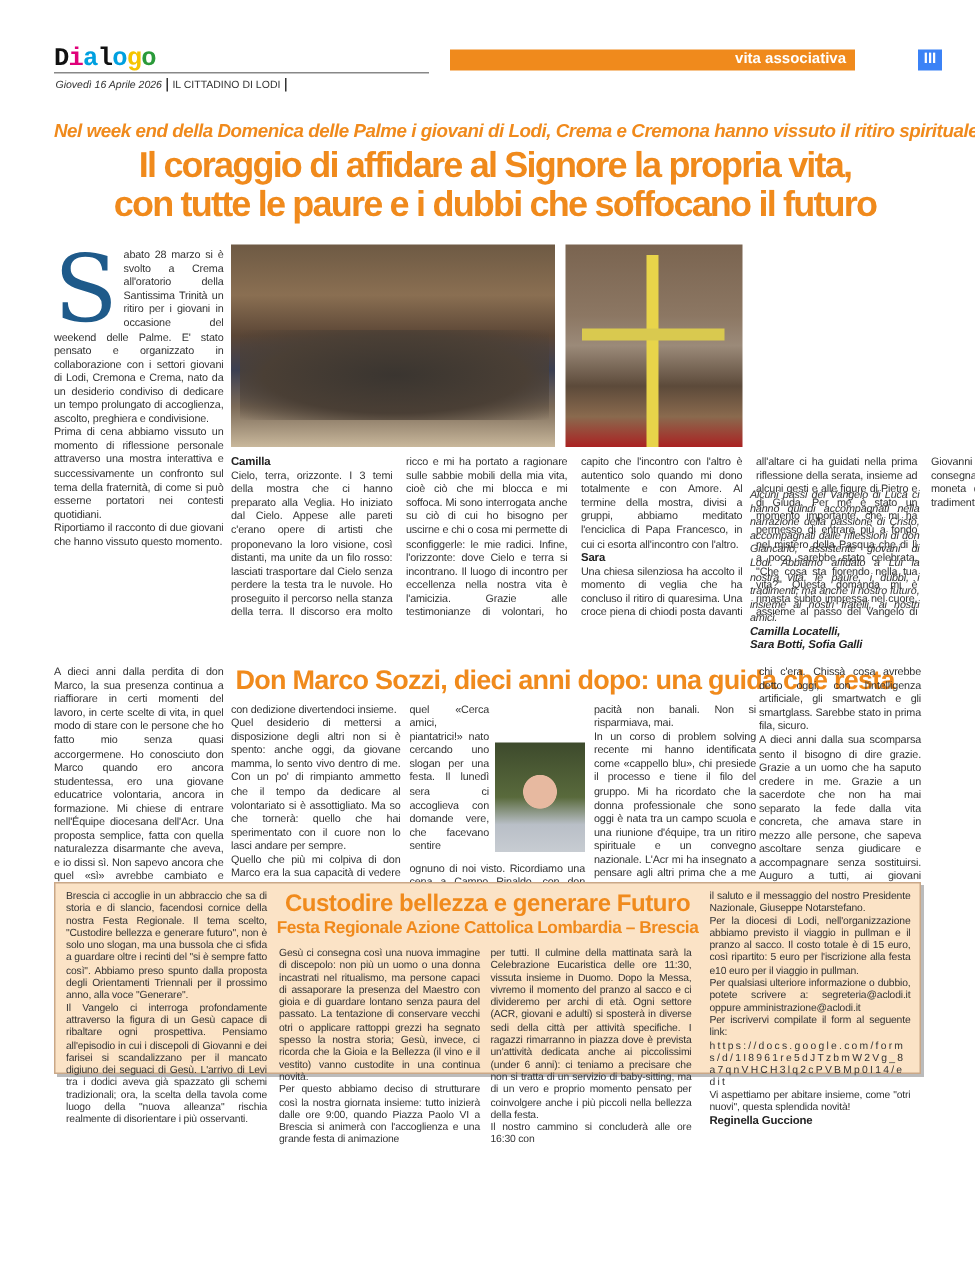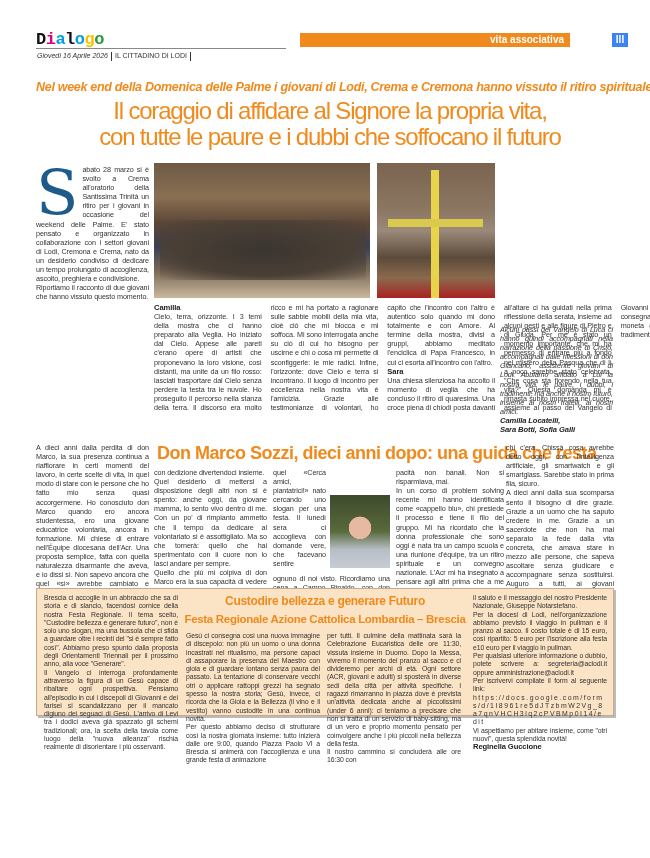--- a/index.html
+++ b/index.html
@@ -12,21 +12,21 @@
   .logo .i { color:#e0007a; } .logo .o1 { color:#00a0e0; } .logo .g { color:#f5c400; } .logo .o2 { color:#2a9a3a; }
   .rule-top { left:36px; top:48px; width:250px; height:1px; background:#888; }
   .orange-bar { left:300px; top:33px; width:270px; height:14px; background:#f08a1c; }
   .section-label { left:300px; top:33px; width:264px; height:14px; text-align:right; color:#fff; font-weight:bold; font-size:10px; line-height:14px; }
   .roman-box { left:572px; top:33px; width:16px; height:14px; background:#3b82f6; color:#fff; font-size:10px; line-height:14px; text-align:center; font-weight:bold;margin-left:40px; }
   .dateline { left:37px; top:52px; font-size:7px; color:#333; }
   .dateline .date { font-style:italic; }
   .dateline .sep { display:inline-block; width:1px; height:9px; background:#333; vertical-align:middle; margin:0 3px; }
 
   .kicker { left:36px; top:80px; width:578px; font-size:12.5px; font-weight:bold; font-style:italic; color:#f08a1c; letter-spacing:-0.3px; white-space:nowrap; }
-  .headline { left:30px; top:98px; width:600px; text-align:center; font-size:24px; line-height:26px; font-weight:normal; color:#f08a1c; letter-spacing:-1.2px; font-family:"Liberation Sans", sans-serif; }
+  .headline { left:30px; top:98px; width:600px; text-align:center; font-size:24px; line-height:26px; font-weight:bold; color:#f08a1c; letter-spacing:-1.2px; font-family:"Liberation Sans", sans-serif; }
 
   
   .col { font-size:7.2px; line-height:9.1px; color:#333; text-align:justify; font-family:"Liberation Sans", sans-serif; letter-spacing:-0.1px; }
   .col p { margin:0; }
   .dropcap { float:left; font-size:62px; line-height:52px; color:#1e5a8a; font-family:"DejaVu Serif", serif; margin:2px 4px 0 0; }
   .speaker { font-weight:bold; color:#222; font-size:7.6px; }
   .signature { text-align:left; font-weight:bold; color:#222; font-size:7.6px; }
 
   
   .photo { background:#5a4432; overflow:hidden; }
@@ -38,21 +38,21 @@
   .cross-h { left:388px; top:219px; width:95px; height:8px; background:#d9c94f; }
   .people { left:160px; top:220px; width:206px; height:60px; background:radial-gradient(ellipse at center,#3a3530 0%,#4a3f35 60%,transparent 100%); }
 
   
   .sub-headline { left:157px; top:443px; font-size:18px; font-weight:bold; color:#f08a1c; letter-spacing:-0.5px; white-space:nowrap; font-family:"Liberation Sans", sans-serif; }
   .portrait { left:330px; top:495px; width:60px; height:73px;
     background: radial-gradient(circle at 50% 45%, #e7b9a0 0 22%, transparent 23%), linear-gradient(180deg,#3d4a2c 0%,#596a3c 50%,#b9bfc7 75%,#c7ccd2 100%); }
 
   
   .box { left:36px; top:588px; width:578px; height:128px; background:#fbe3c6; border:1px solid #caa888; box-shadow:2px 2px 0 #bbb; }
-  .box-title { left:160px; top:594px; width:330px; text-align:center; font-size:12px; font-weight:bold; color:#f08a1c; letter-spacing:-0.3px; }
+  .box-title { left:160px; top:594px; width:330px; text-align:center; font-size:16px; font-weight:bold; color:#f08a1c; letter-spacing:-0.3px; }
   .box-subtitle { left:160px; top:613px; width:330px; text-align:center; font-size:11.5px; font-weight:bold; color:#f08a1c; letter-spacing:-0.3px; }
   .box .col, .boxcol { font-size:6.9px; line-height:8.3px; }
   .link { letter-spacing:1.5px; }
 </style>
 </head>
 <body>
 
 <div class="abs logo"><span>D</span><span class="i">i</span><span class="o1">a</span><span>l</span><span class="o1">o</span><span class="g">g</span><span class="o2">o</span></div>
 <div class="abs rule-top"></div>
 <div class="abs orange-bar"></div>
@@ -64,20 +64,21 @@
 
 <div class="abs kicker">Nel week end della Domenica delle Palme i giovani di Lodi, Crema e Cremona hanno vissuto il ritiro spirituale</div>
 <div class="abs headline">
   <div>Il coraggio di affidare al Signore la propria vita,</div>
   <div>con tutte le paure e i dubbi che soffocano il futuro</div>
 </div>
 
 <div class="abs col" style="left:36px;top:165px;width:113px;">
   <span class="dropcap">S</span>
   <p>abato 28 marzo si è svolto a Crema all'oratorio della Santissima Trinità un ritiro per i giovani in occasione del weekend delle Palme. E' stato pensato e organizzato in collaborazione con i settori giovani di Lodi, Cremona e Crema, nato da un desiderio condiviso di dedicare un tempo prolungato di accoglienza, ascolto, preghiera e condivisione.</p>
+  <p>Prima di cena abbiamo vissuto un momento di riflessione personale attraverso una mostra interattiva e successivamente un confronto sul tema della fraternità, di come si può esserne portatori nei contesti quotidiani.</p>
   <p>Riportiamo il racconto di due giovani che hanno vissuto questo momento.</p>
 </div>
 
 <div class="abs photo photo1"></div>
 <div class="abs people"></div>
 <div class="abs photo photo2"></div>
 <div class="abs cross-v"></div>
 <div class="abs cross-h"></div>
 
 <div class="abs col" style="left:154px;top:303px;width:341px;column-count:3;column-gap:9px;height:118px;">

